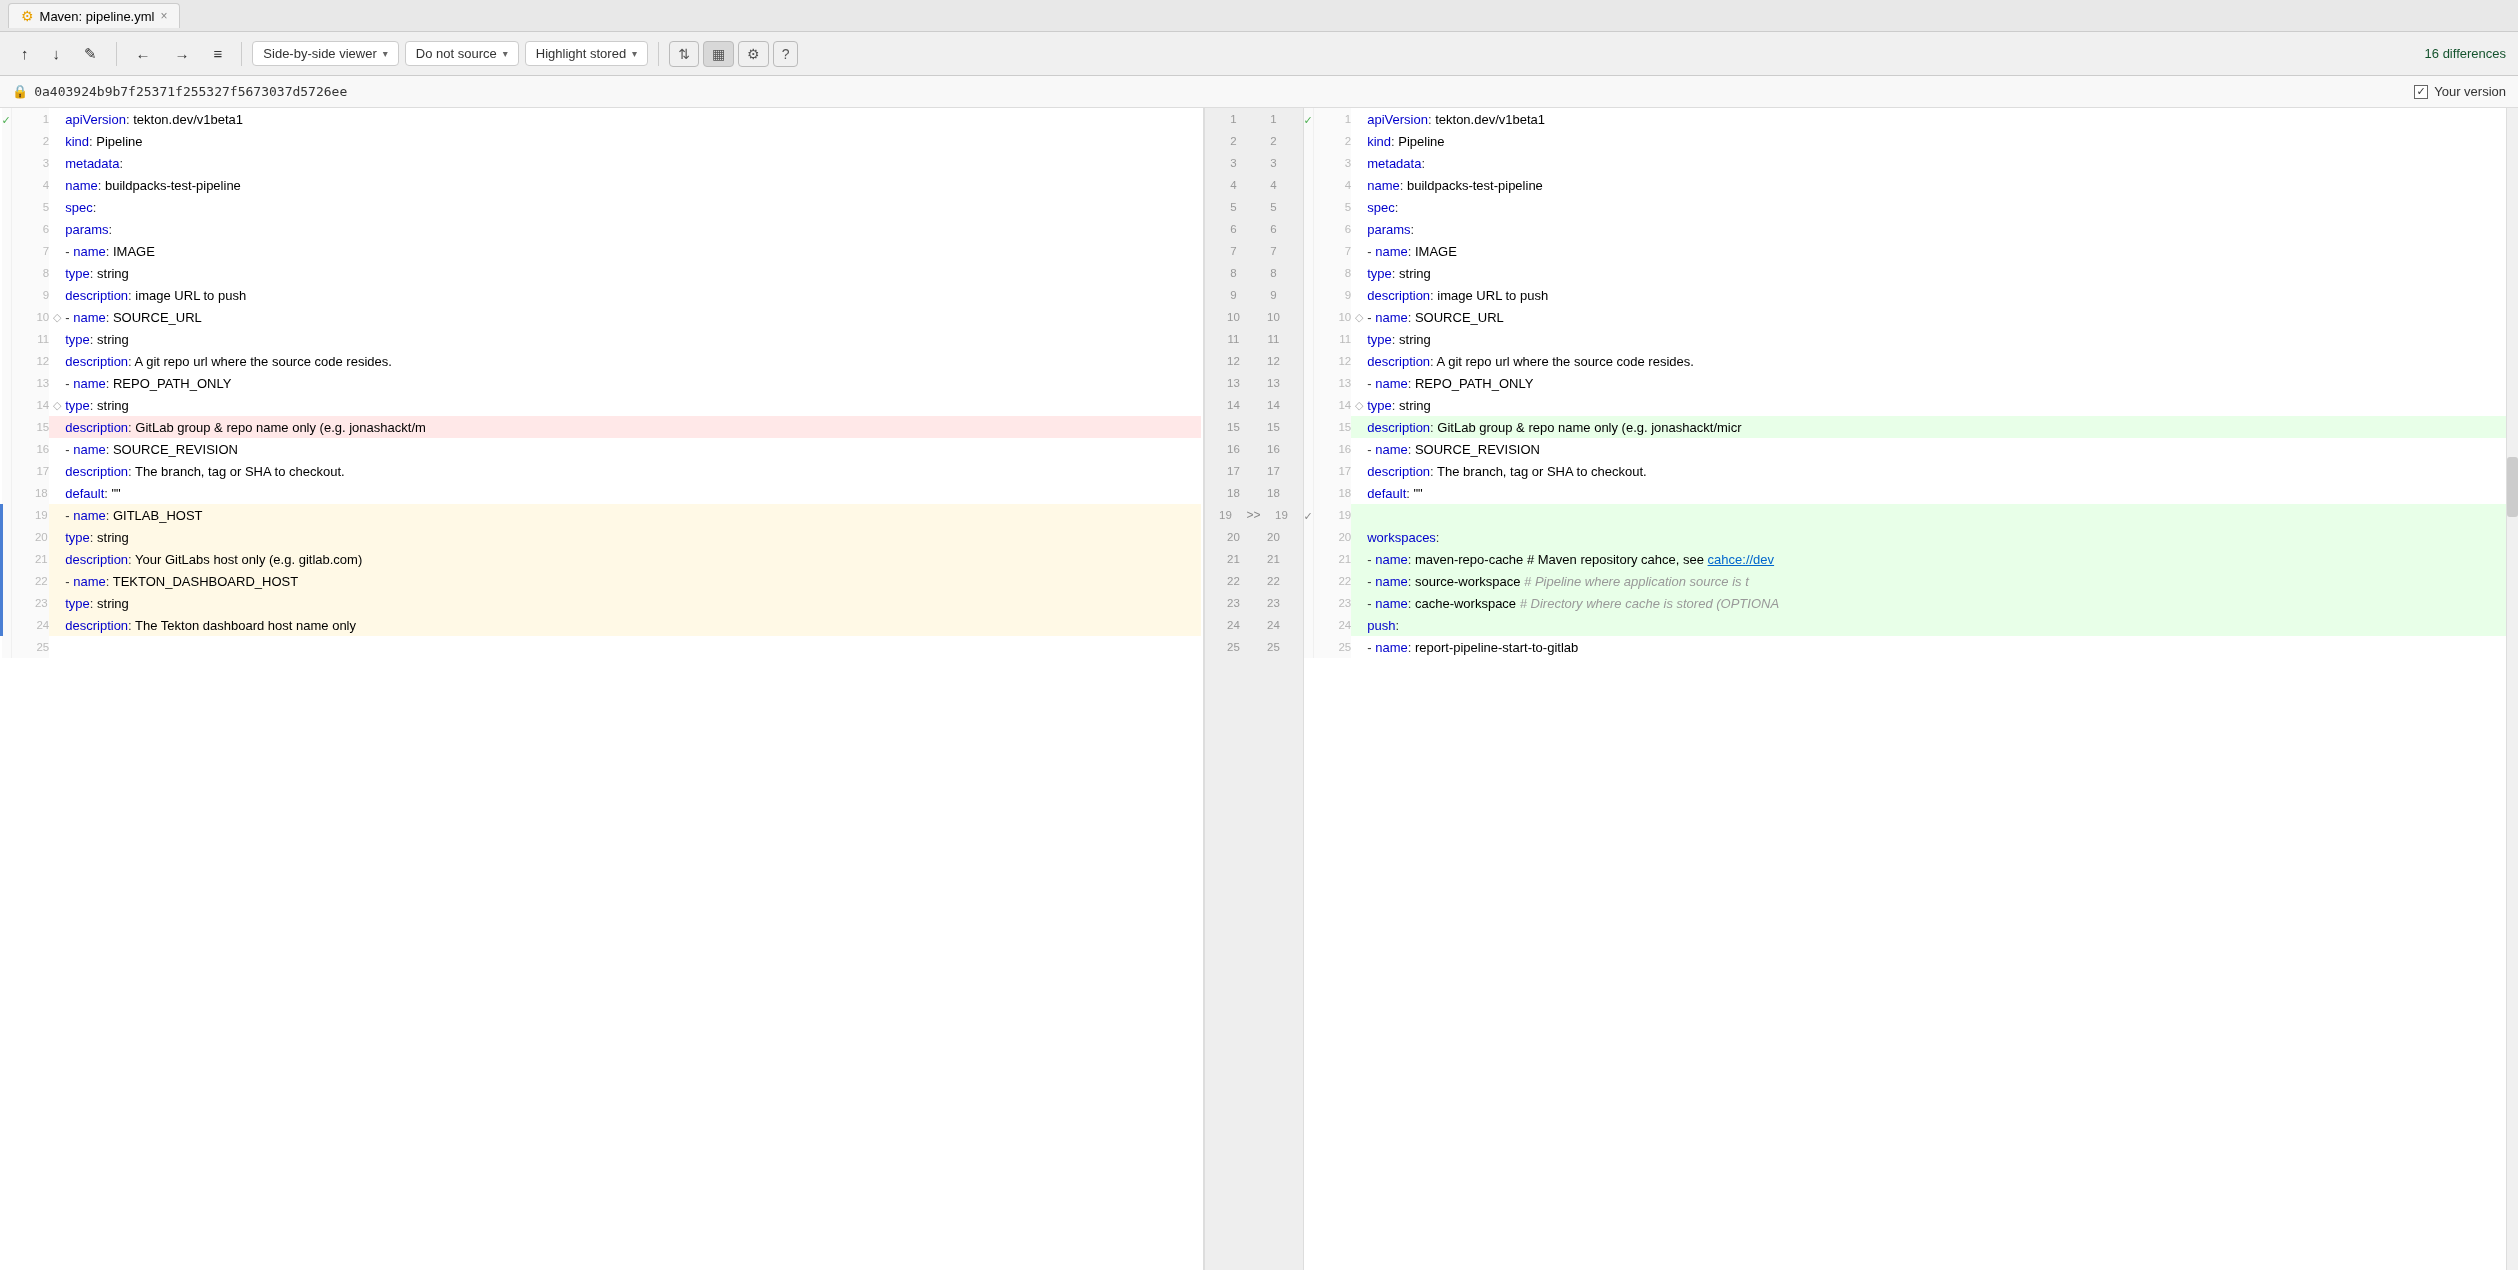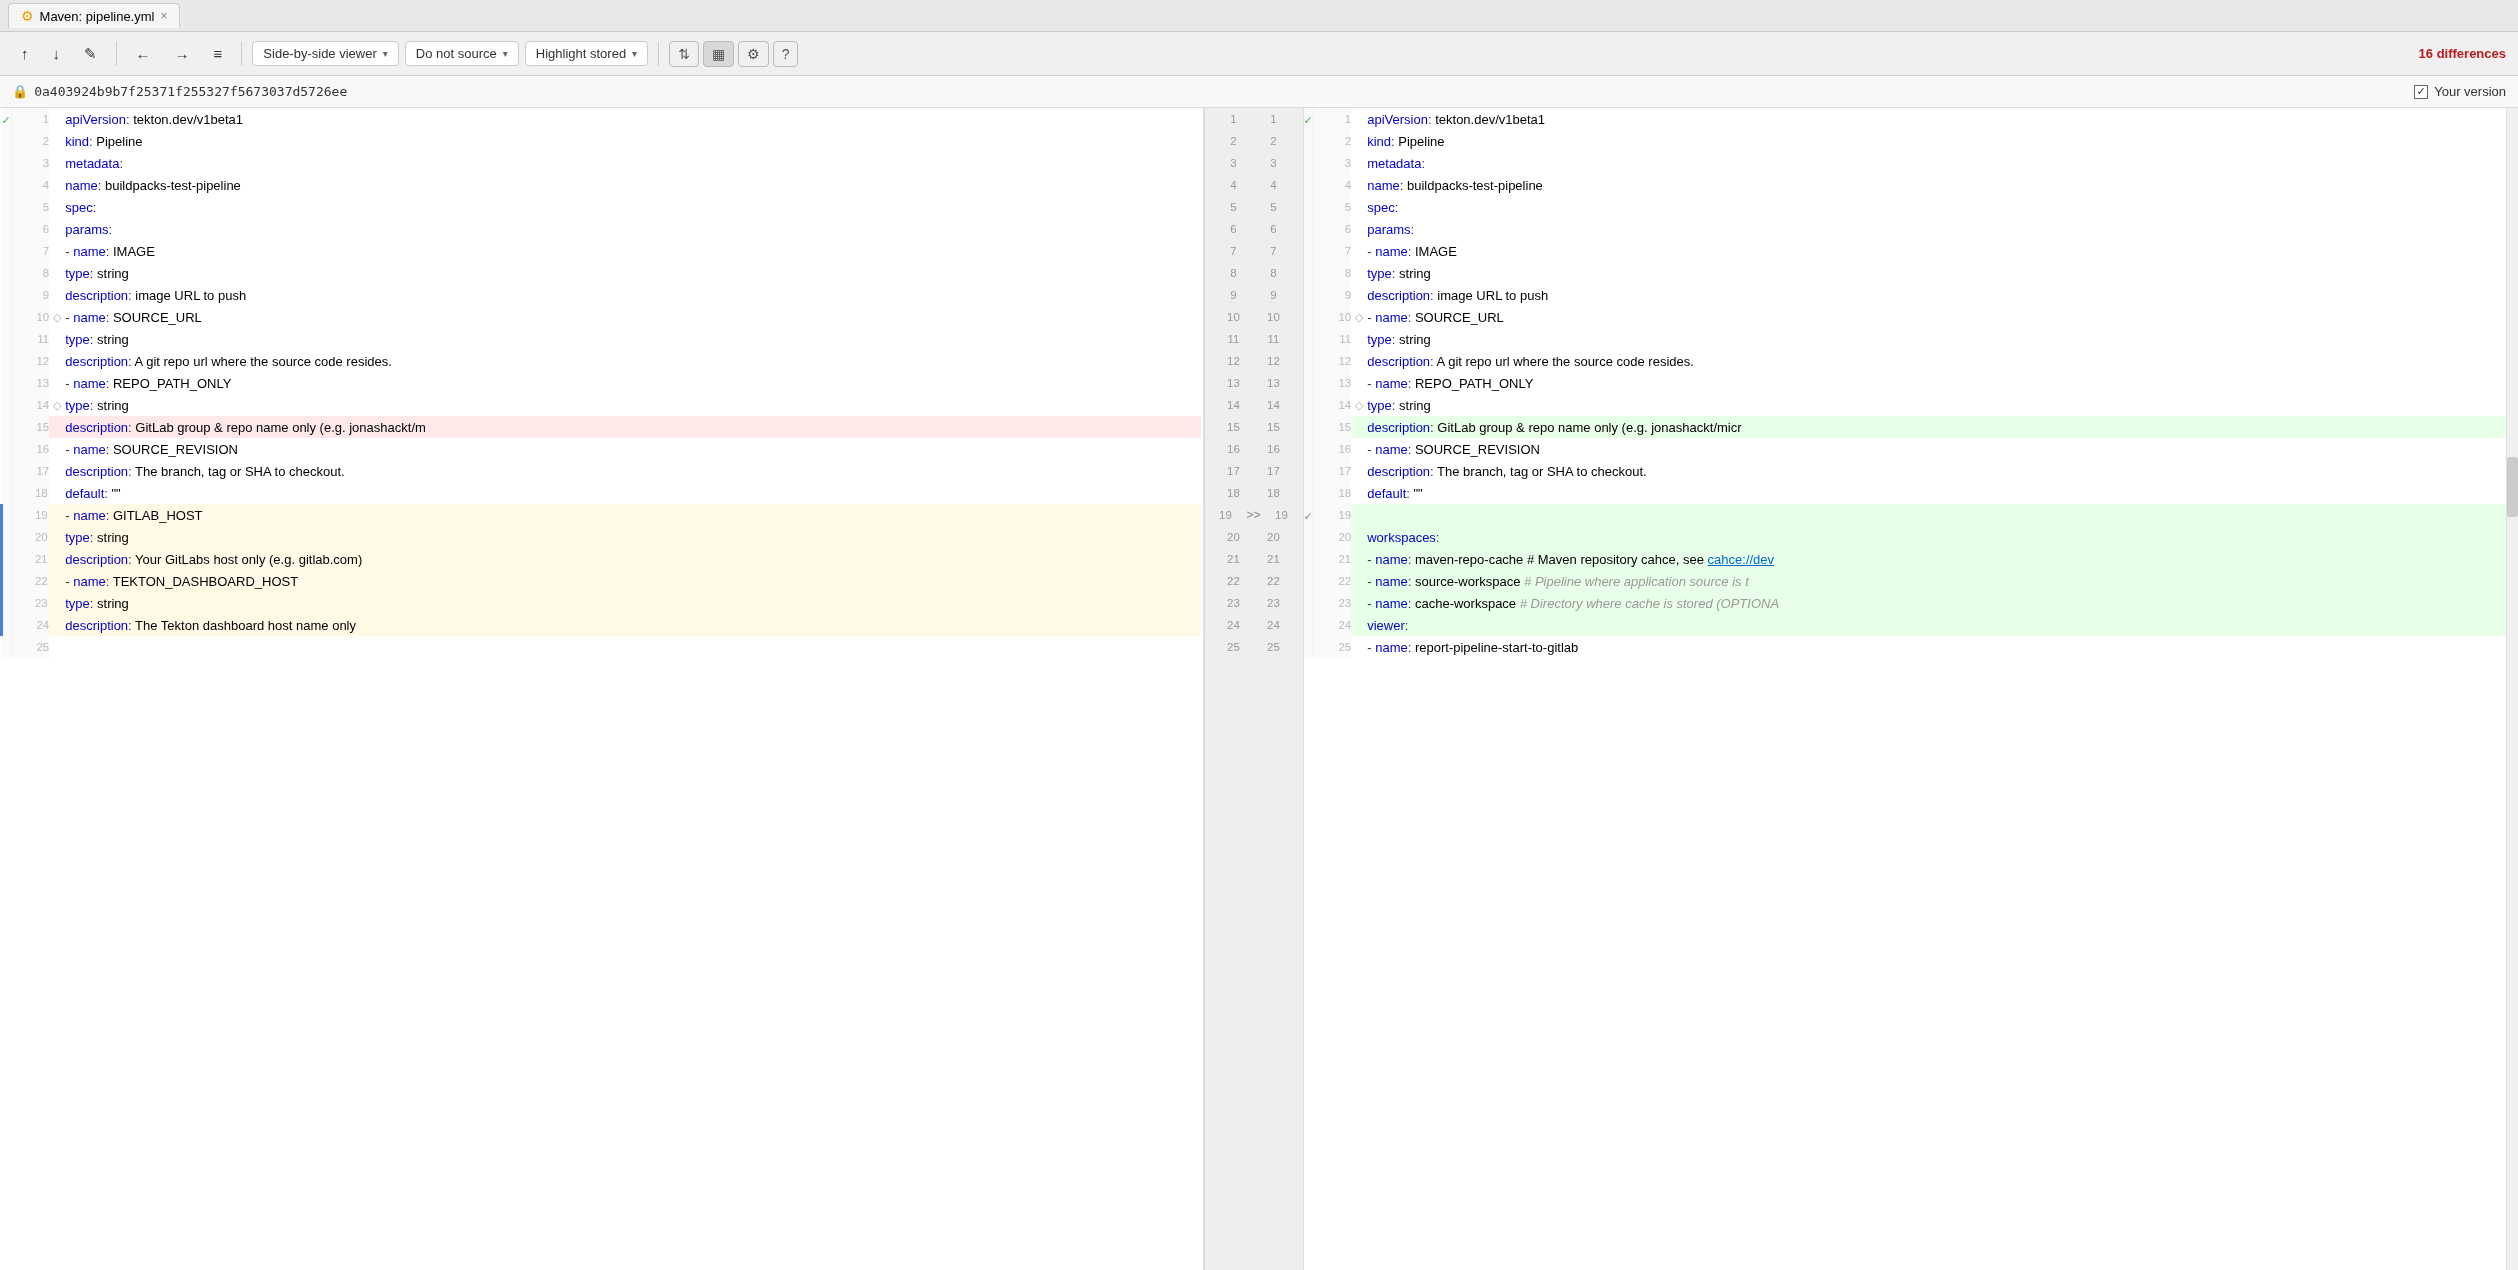--- a/index.html
+++ b/index.html
@@ -61,22 +61,22 @@
       border-radius: 4px;
       padding: 4px 10px;
       cursor: pointer;
       font-size: 13px;
       color: #333;
     }
     .toolbar-dropdown .arrow { font-size: 10px; color: #666; }
     .diff-count {
       margin-left: auto;
       font-size: 13px;
-      color: #b91c1c;
-      font-weight: bold;
+      color: #14532d;
+      font-weight: normal;
     }
 
     
     .commit-bar {
       background: #f8f8f8;
       border-bottom: 1px solid #ddd;
       display: flex;
       align-items: center;
       height: 32px;
       padding: 0 12px;
@@ -785,21 +785,21 @@
     <td class="td-linenum">23</td>
     <td class="td-marker"></td>
     <td class="td-code" style="min-width:600px">  <span style="color:#333">- </span><span style="color:#0000cc">name</span><span style="color:#333">:</span> cache-workspace<span style="color:#999;font-style:italic"> # Directory where cache is stored (OPTIONA</span></td>
   </tr>
             <tr style="background: rgb(232, 255, 232);">
     <td class="td-gutter">
       <span style="color:;font-size:11px"></span>
     </td>
     <td class="td-linenum">24</td>
     <td class="td-marker"></td>
-    <td class="td-code" style="min-width:600px"><span style="color:#0000cc">viewer</span><span style="color:#333">:</span></td>
+    <td class="td-code" style="min-width:600px"><span style="color:#0000cc">push</span><span style="color:#333">:</span></td>
   </tr>
             <tr style="background: white;">
     <td class="td-gutter">
       <span style="color:;font-size:11px"></span>
     </td>
     <td class="td-linenum">25</td>
     <td class="td-marker"></td>
     <td class="td-code" style="min-width:600px">  <span style="color:#333">- </span><span style="color:#0000cc">name</span><span style="color:#333">:</span> report-pipeline-start-to-gitlab</td>
   </tr>
           </tbody>

